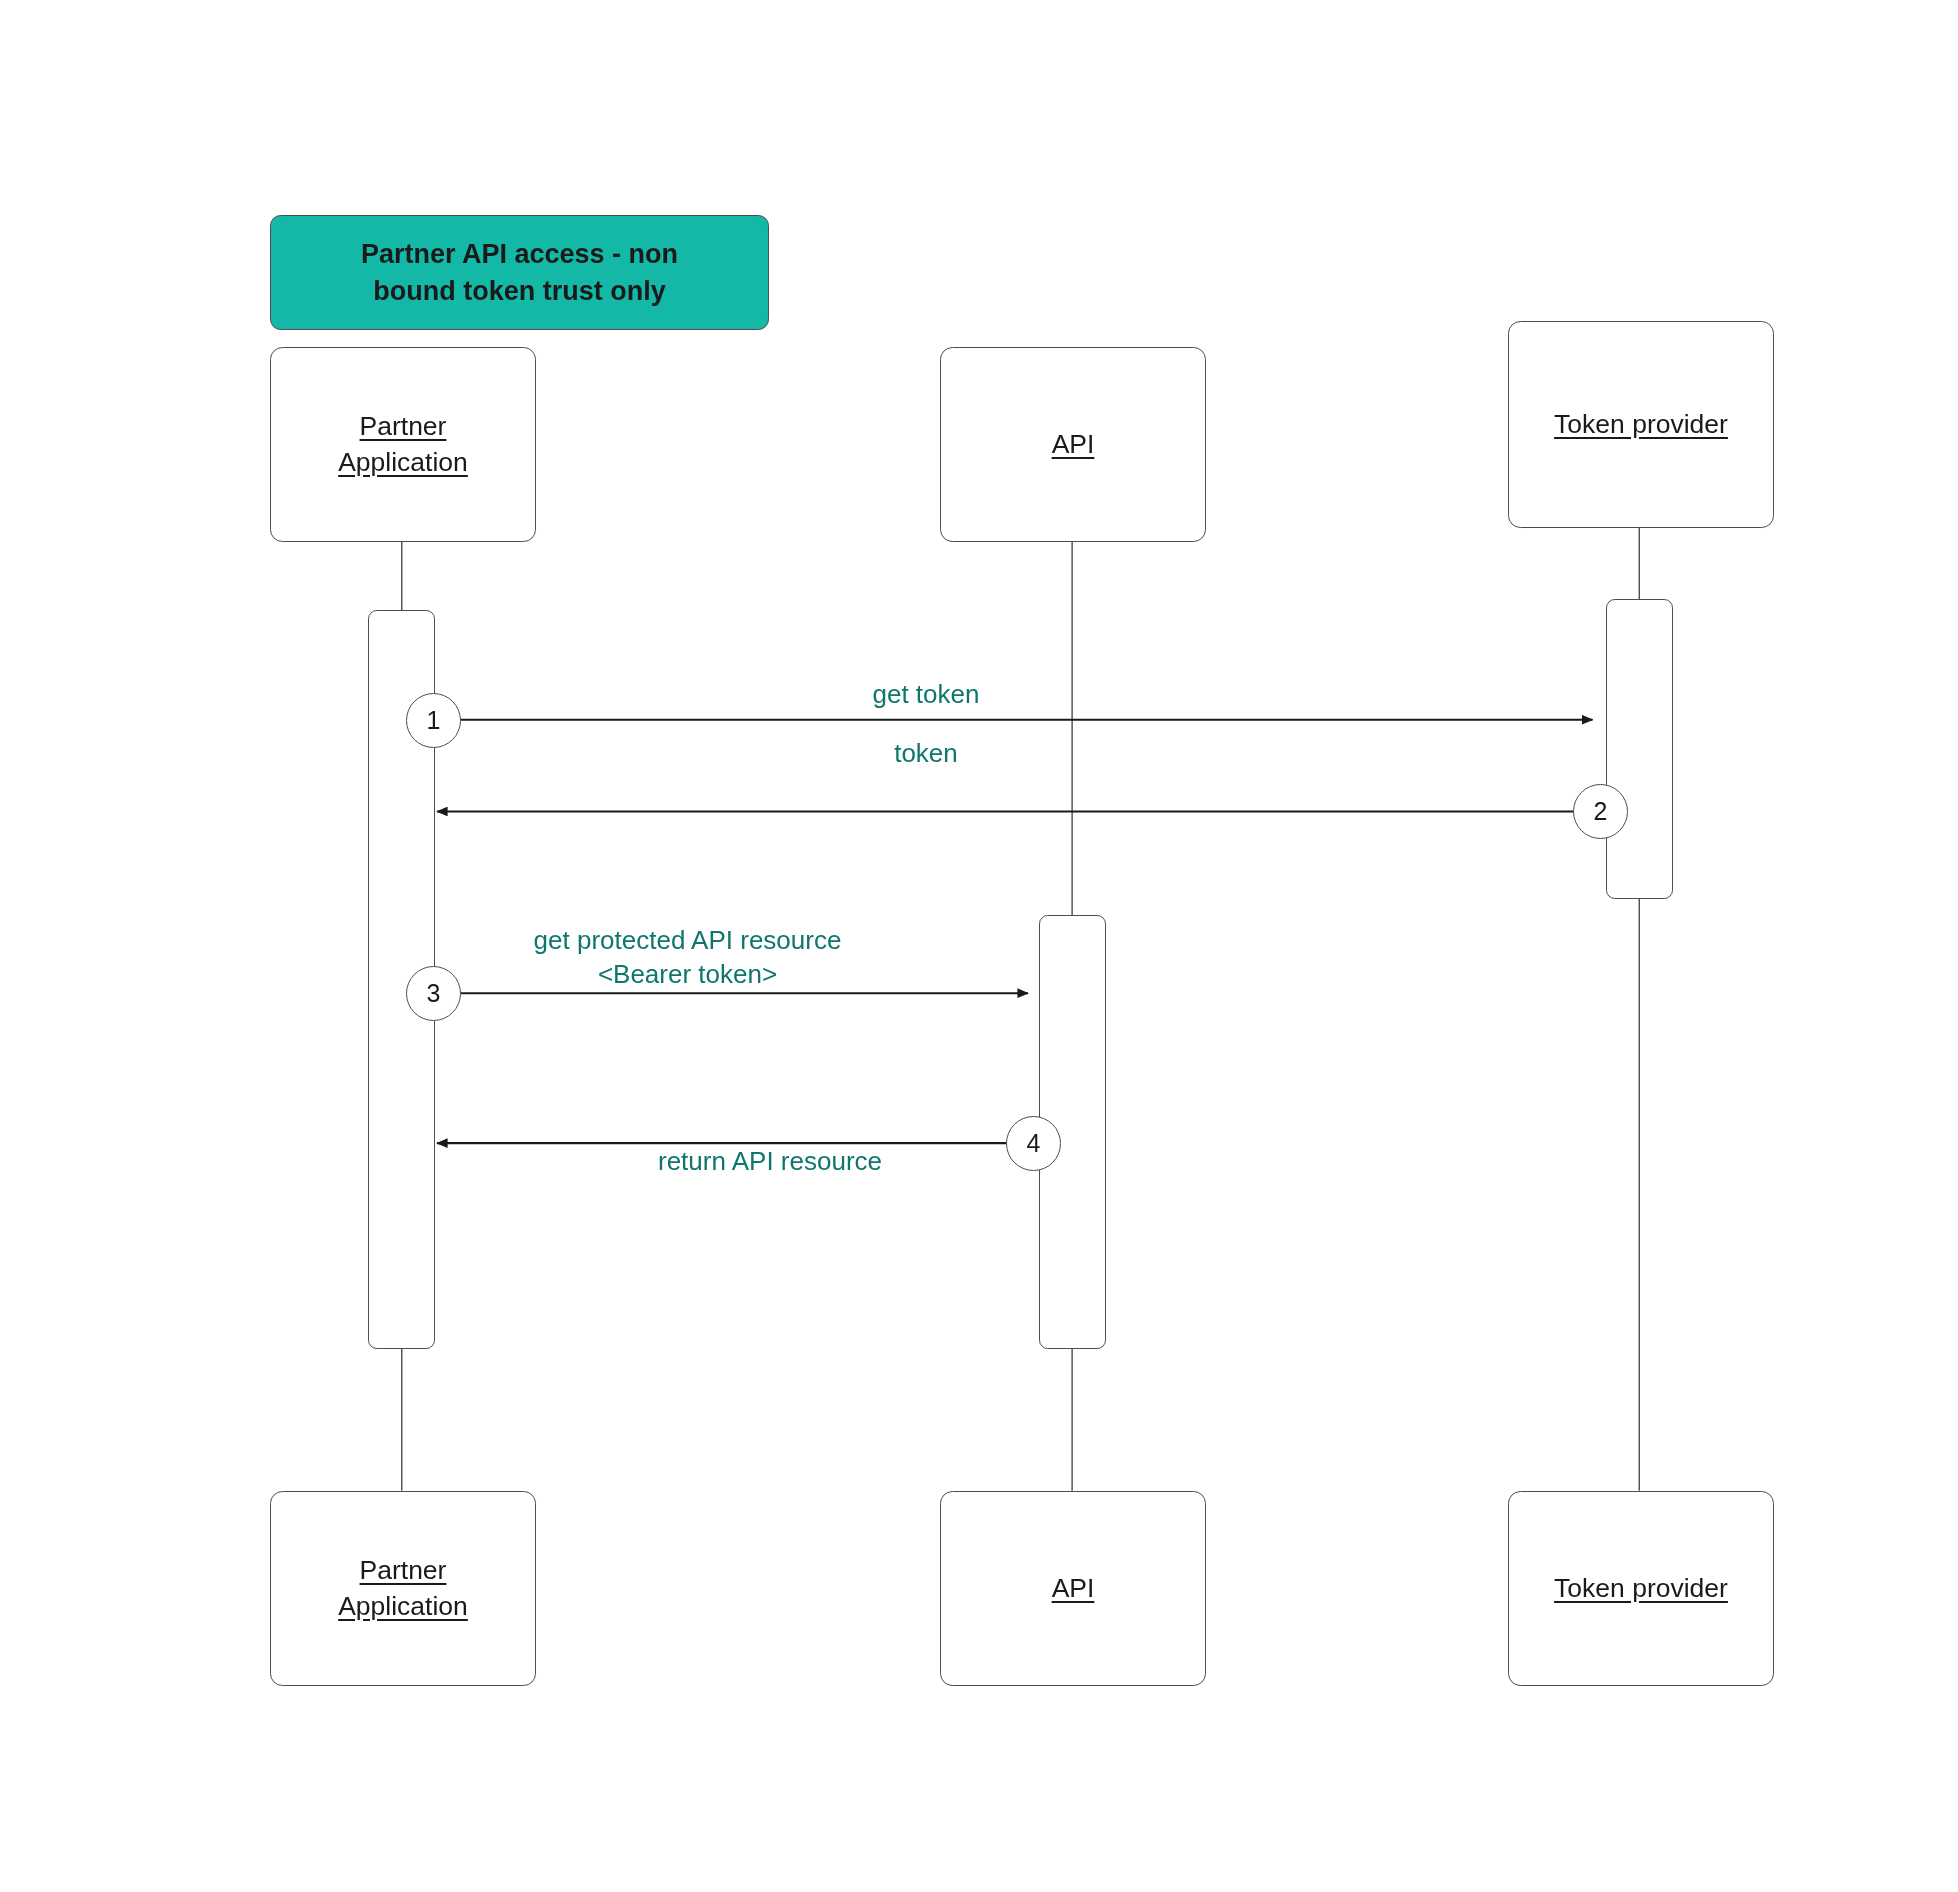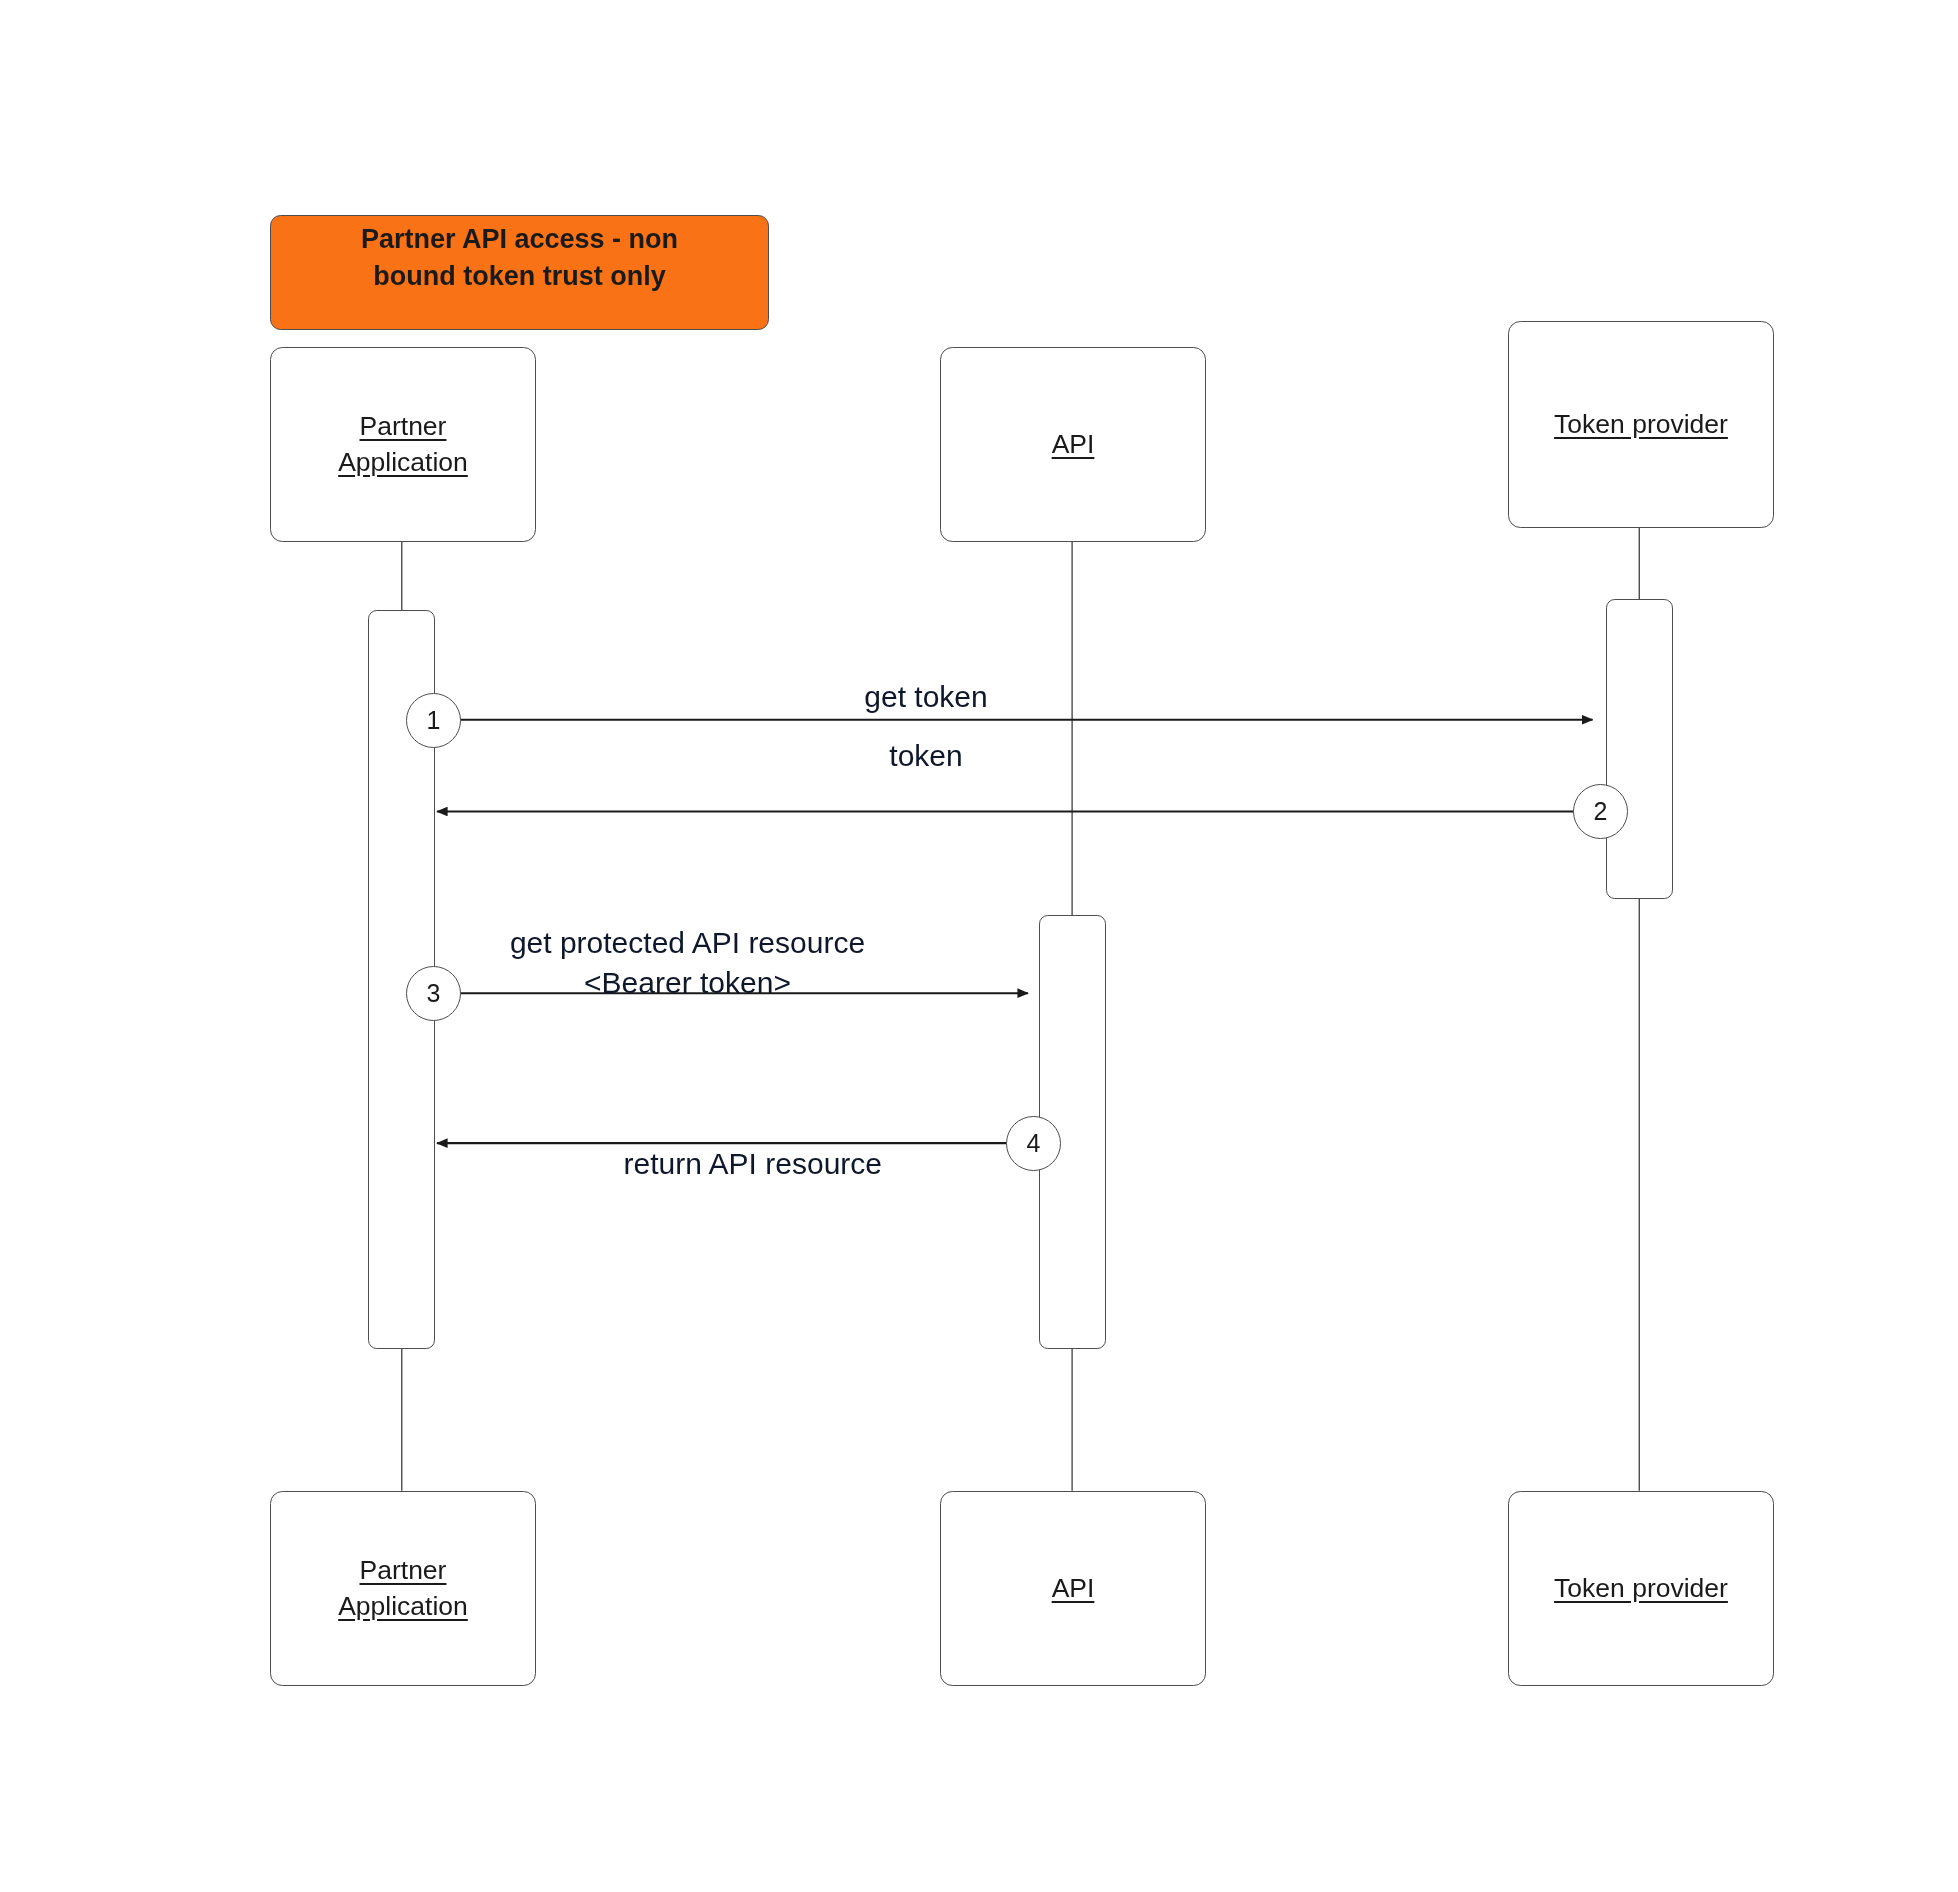--- a/index.html
+++ b/index.html
@@ -39,45 +39,46 @@
     text-decoration: underline;
     text-underline-offset: 3.5px;
     color: #1a1a1a;
     white-space: pre-line;
   }
   .title-box {
     position: absolute;
     box-sizing: border-box;
     border: 1.4px solid #4d4d4d;
     border-radius: 10.6px;
-    background: #f97316;
+    background: #14b8a6;
     display: flex;
+    align-items: center;
     justify-content: center;
     text-align: center;
     padding: 5.3px 12.4px;
   }
   .title-label {
     font-size: 27px;
     font-weight: bold;
     line-height: 1.35;
     color: #1a1a1a;
     white-space: pre-line;
   }
   .activation {
     position: absolute;
     box-sizing: border-box;
     border: 1.4px solid #4d4d4d;
     border-radius: 8.8px;
     background: #ffffff;
   }
   .msg-label {
     position: absolute;
-    font-size: 30px;
+    font-size: 26px;
     line-height: 1.32;
-    color: #0f172a;
+    color: #0f766e;
     text-align: center;
     white-space: pre-line;
   }
   .step-badge {
     position: absolute;
     box-sizing: border-box;
     width: 55px;
     height: 55px;
     border-radius: 50%;
     border: 1.4px solid #4d4d4d;

